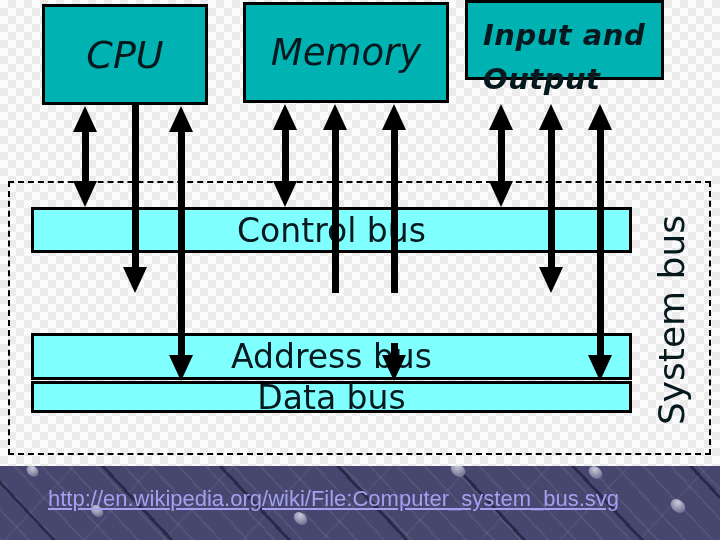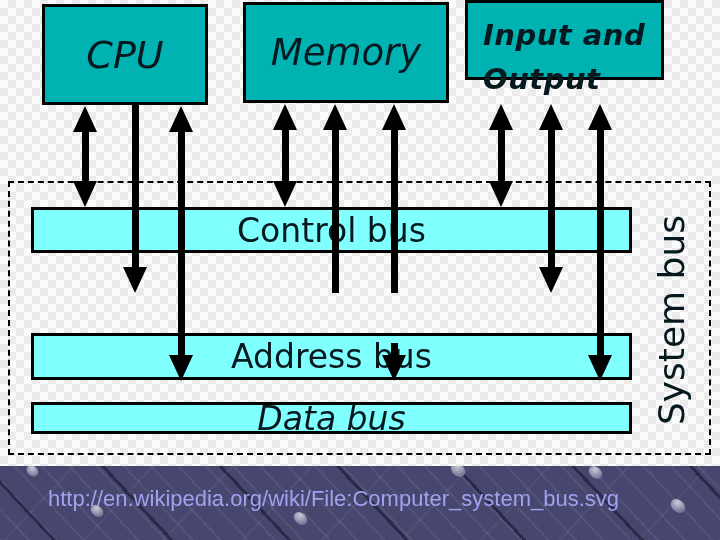--- a/index.html
+++ b/index.html
@@ -45,37 +45,37 @@
     padding:10px 3px 0 15px;line-height:44px;letter-spacing:.5px;
   }
   
   .bus{
     position:absolute;left:31px;width:601px;background:#80ffff;border:3px solid #000;
     box-sizing:border-box;color:#06191f;display:flex;align-items:center;justify-content:center;
     font-size:33px;z-index:2;
   }
   .bus-control{top:207px;height:46px;}
   .bus-address{top:293px;height:47px;margin-top:40px;}
-  .bus-data{top:402px;height:32px;font-style:italic;}
+  .bus-data{top:381px;height:32px;}
   
   .shaft{position:absolute;width:7px;background:#000;z-index:3;}
   .head{position:absolute;width:0;height:0;z-index:3;}
   .head.up{border-left:12px solid transparent;border-right:12px solid transparent;border-bottom:26px solid #000;}
   .head.down{border-left:12px solid transparent;border-right:12px solid transparent;border-top:26px solid #000;}
   
   .system-bus-label{
     position:absolute;left:522px;top:300px;width:300px;height:40px;
     text-align:center;font-size:36px;color:#06191f;line-height:40px;
     transform:rotate(-90deg);z-index:2;
   }
   
   .wiki-link{
     position:absolute;left:48px;top:486px;z-index:2;
     font-family:"Liberation Sans",sans-serif;font-size:22px;
-    color:#a1a1f0;cursor:pointer;white-space:nowrap;
+    color:#a1a1f0;text-decoration:underline;cursor:pointer;white-space:nowrap;
   }
 </style>
 </head>
 <body>
 
 <div class="slide">
 
   <div class="bead" style="left:450px;top:464px;width:16px;height:12px;"></div>
   <div class="bead" style="left:588px;top:467px;width:15px;height:11px;"></div>
   <div class="bead" style="left:670px;top:500px;width:16px;height:12px;"></div>

